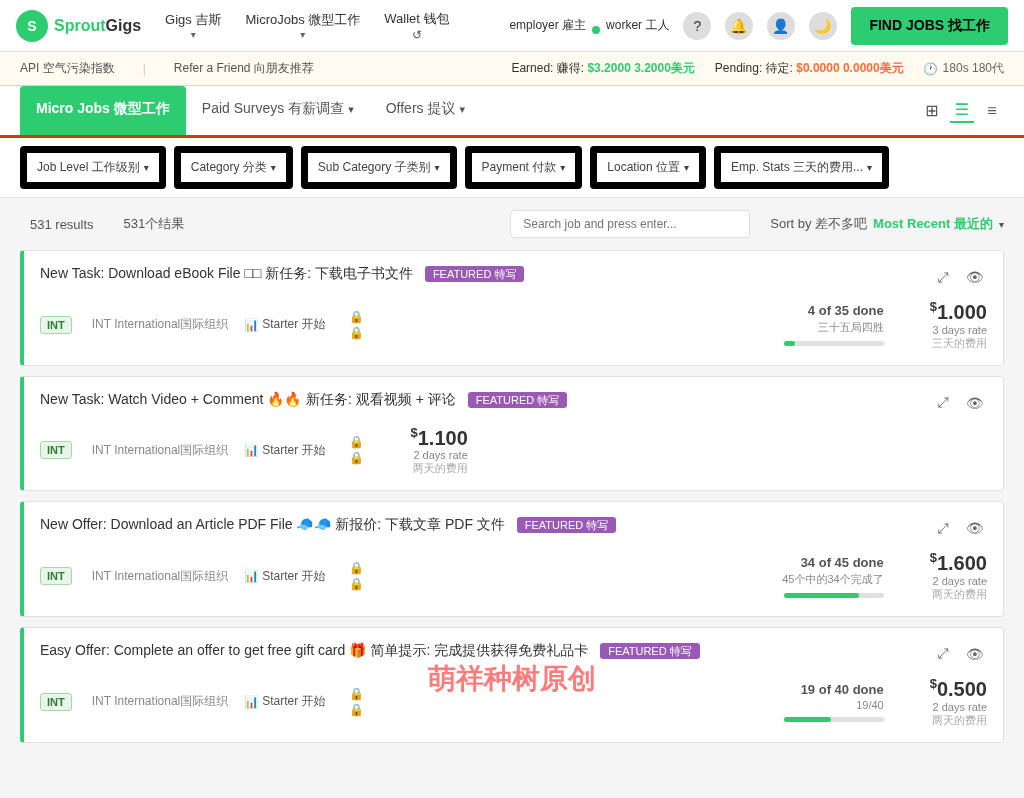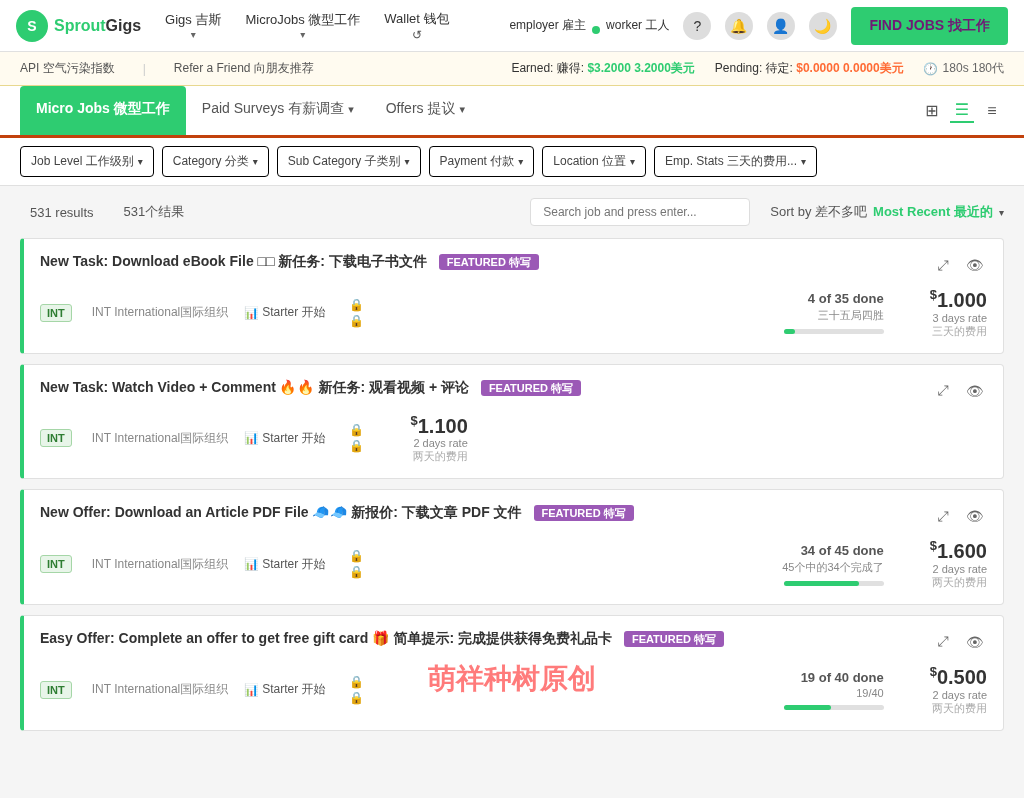--- a/index.html
+++ b/index.html
@@ -10,21 +10,21 @@
     .logo { display: flex; align-items: center; gap: 6px; }
     .logo-icon { width: 32px; height: 32px; background: #2ecc71; border-radius: 50%; display: flex; align-items: center; justify-content: center; color: white; font-weight: bold; font-size: 14px; }
     .logo-text { font-weight: bold; font-size: 16px; color: #333; }
     .logo-text span { color: #2ecc71; }
     .nav-item { display: flex; flex-direction: column; align-items: center; font-size: 13px; cursor: pointer; color: #333; }
     .nav-item .arrow { font-size: 10px; color: #666; }
     .header-right { margin-left: auto; display: flex; align-items: center; gap: 14px; }
     .employer-worker { display: flex; align-items: flex-end; gap: 6px; font-size: 12px; }
     .worker-dot { width: 8px; height: 8px; background: #2ecc71; border-radius: 50%; }
     .header-icon { width: 28px; height: 28px; border-radius: 50%; background: #ddd; display: flex; align-items: center; justify-content: center; font-size: 14px; cursor: pointer; }
-    .find-jobs-btn { background: #2ecc71; color: #701a75; border: none; padding: 10px 18px; font-size: 14px; font-weight: bold; cursor: pointer; border-radius: 4px; white-space: nowrap; }
+    .find-jobs-btn { background: #2ecc71; color: #000000; border: none; padding: 10px 18px; font-size: 14px; font-weight: bold; cursor: pointer; border-radius: 4px; white-space: nowrap; }
 
     
     .notif-bar { background: #fffbf0; border-bottom: 1px solid #e8d88f; padding: 8px 20px; display: flex; align-items: center; gap: 28px; font-size: 12px; }
     .notif-bar a { color: #555; text-decoration: none; }
     .notif-bar .divider { color: #ccc; }
     .earned { color: #333; }
     .earned .amount { color: #2ecc71; font-weight: bold; }
     .pending .amount { color: #ff6b35; font-weight: bold; }
     .time-item { display: flex; align-items: center; gap: 4px; color: #666; }
 
@@ -33,37 +33,37 @@
     .tab { padding: 14px 16px; font-size: 14px; cursor: pointer; border-bottom: 3px solid transparent; color: #555; display: flex; align-items: center; gap: 4px; }
     .tab.active { color: #333; border-bottom: 3px solid #2ecc71; font-weight: bold; background: #2ecc71; color: white; border-radius: 4px 4px 0 0; }
     .tab.active { border-bottom: 3px solid #2ecc71; }
     .tab-dropdown { font-size: 11px; color: inherit; }
     .view-icons { margin-left: auto; display: flex; gap: 6px; align-items: center; }
     .view-icon { width: 24px; height: 24px; display: flex; align-items: center; justify-content: center; cursor: pointer; color: #555; font-size: 16px; }
     .view-icon.active { color: #2ecc71; border-bottom: 2px solid #2ecc71; }
 
     
     .filter-bar { background: #fff; padding: 8px 20px; border-bottom: 1px solid #e0e0e0; display: flex; gap: 8px; align-items: center; }
-    .filter-btn { border: 1px solid #000000; background: #fff; padding: 6px 10px; border-radius: 4px; font-size: 12px; cursor: pointer; display: flex; align-items: center; gap: 4px; color: #444; }
+    .filter-btn { border: 7px solid #000000; background: #fff; padding: 6px 10px; border-radius: 4px; font-size: 12px; cursor: pointer; display: flex; align-items: center; gap: 4px; color: #444; }
     .filter-arrow { font-size: 10px; }
 
     
     .results-bar { padding: 12px 20px; display: flex; align-items: center; gap: 20px; background: #f5f5f5; }
     .results-count { font-size: 13px; color: #555; margin-left: 10px; }
-    .search-box { margin-left: auto; border: 1px solid #ddd; background: #fff; padding: 6px 12px; border-radius: 4px; width: 220px; font-size: 12px; color: #aaa; }
+    .search-box { margin-left: auto; border: 1px solid #ddd; background: #fff; padding: 6px 12px; border-radius: 4px; width: 240px; font-size: 12px; color: #aaa; }
     .sort-area { display: flex; align-items: center; gap: 6px; font-size: 13px; }
     .sort-label { color: #555; }
     .sort-value { color: #2ecc71; font-weight: bold; cursor: pointer; }
     .sort-arrow { font-size: 10px; color: #555; }
 
     
     .jobs-list { padding: 0 20px 20px; background: #f5f5f5; }
     .job-card { background: #fff; border: 1px solid #e0e0e0; border-left: 4px solid #2ecc71; border-radius: 4px; margin-bottom: 10px; padding: 14px 16px; }
     .job-card-header { display: flex; align-items: flex-start; justify-content: space-between; margin-bottom: 10px; }
-    .job-title { font-size: 14px; font-weight: bold; color: #333; flex: 1; }
+    .job-title { font-size: 14px; font-weight: normal; color: #333; flex: 1; }
     .featured-badge { background: #9b59b6; color: white; font-size: 11px; padding: 2px 8px; border-radius: 3px; margin-left: 8px; white-space: nowrap; }
     .job-actions { display: flex; gap: 8px; margin-left: 10px; }
     .job-action-icon { width: 24px; height: 24px; display: flex; align-items: center; justify-content: center; color: #666; cursor: pointer; font-size: 14px; }
     .job-card-body { display: flex; align-items: center; gap: 16px; }
     .int-badge { background: #e8f5e9; color: #2e7d32; border: 1px solid #a5d6a7; border-radius: 3px; padding: 2px 6px; font-size: 11px; font-weight: bold; }
     .level-badge { display: flex; align-items: center; gap: 3px; font-size: 12px; color: #555; }
     .level-icon { color: #4caf50; font-size: 12px; }
     .lock-icons { display: flex; flex-direction: column; gap: 2px; margin-left: 8px; }
     .lock-icon { font-size: 12px; color: #aaa; }
     .job-stats { margin-left: auto; display: flex; flex-direction: column; align-items: flex-end; gap: 2px; }

